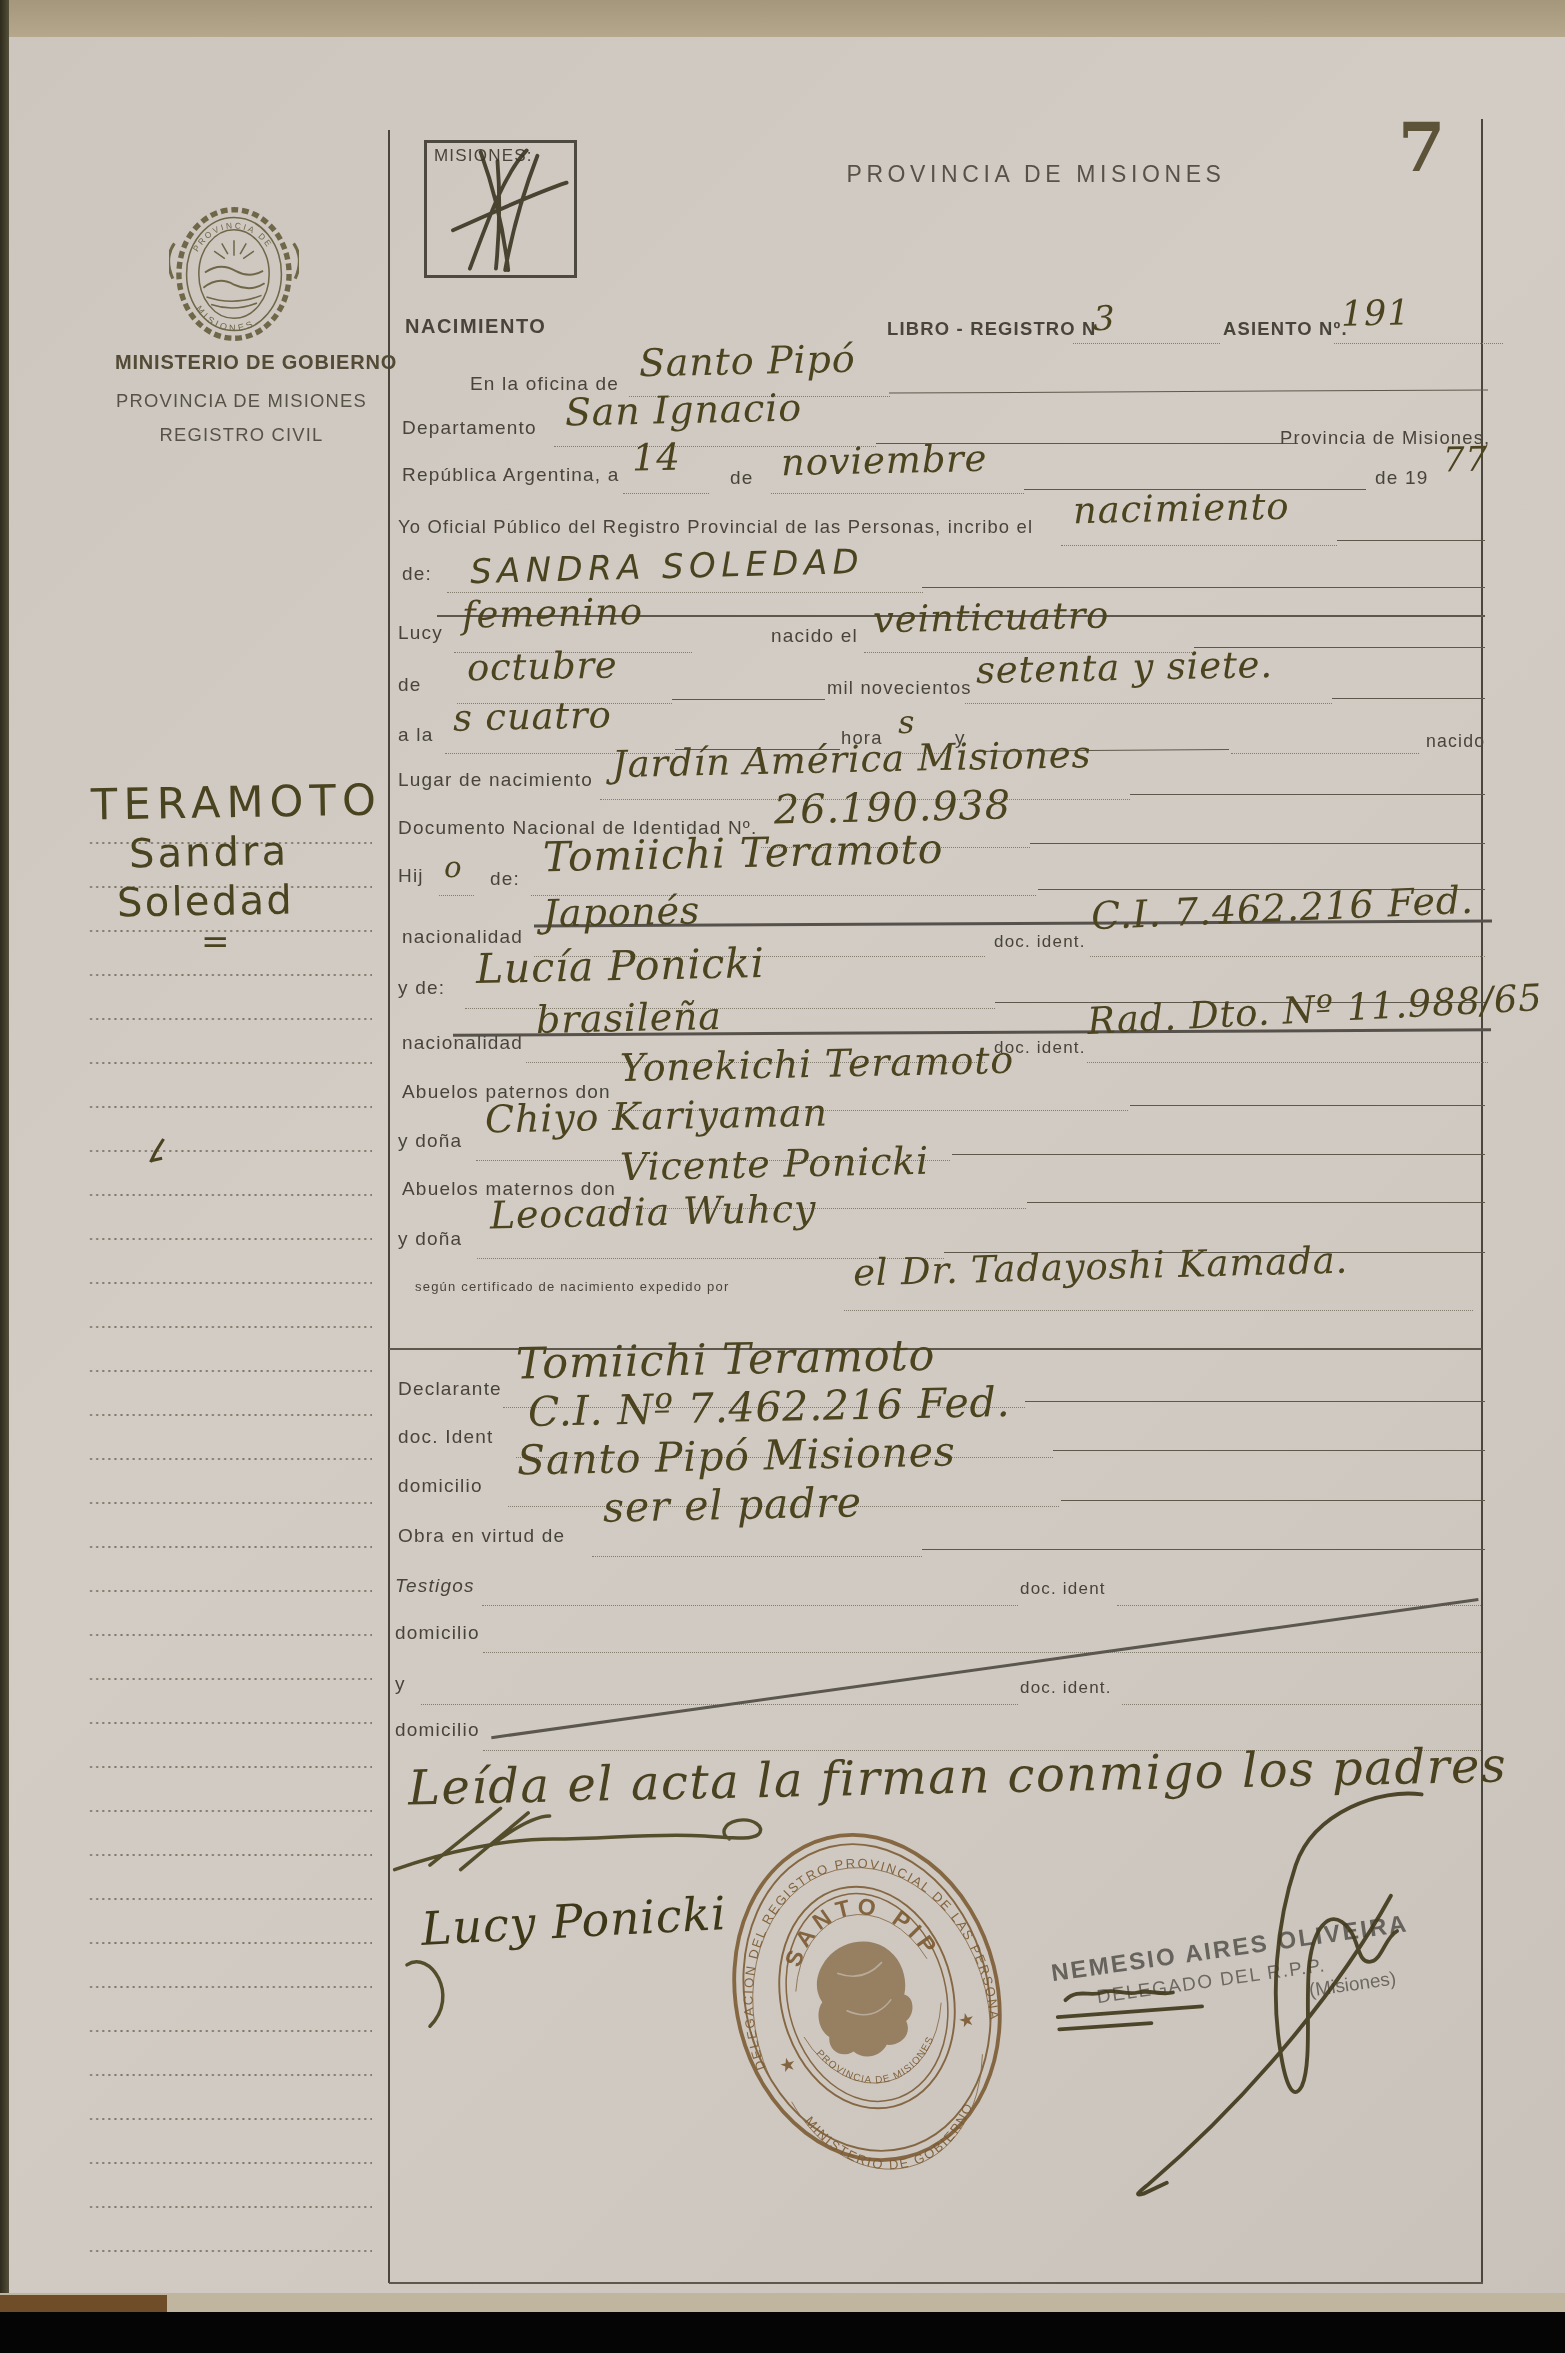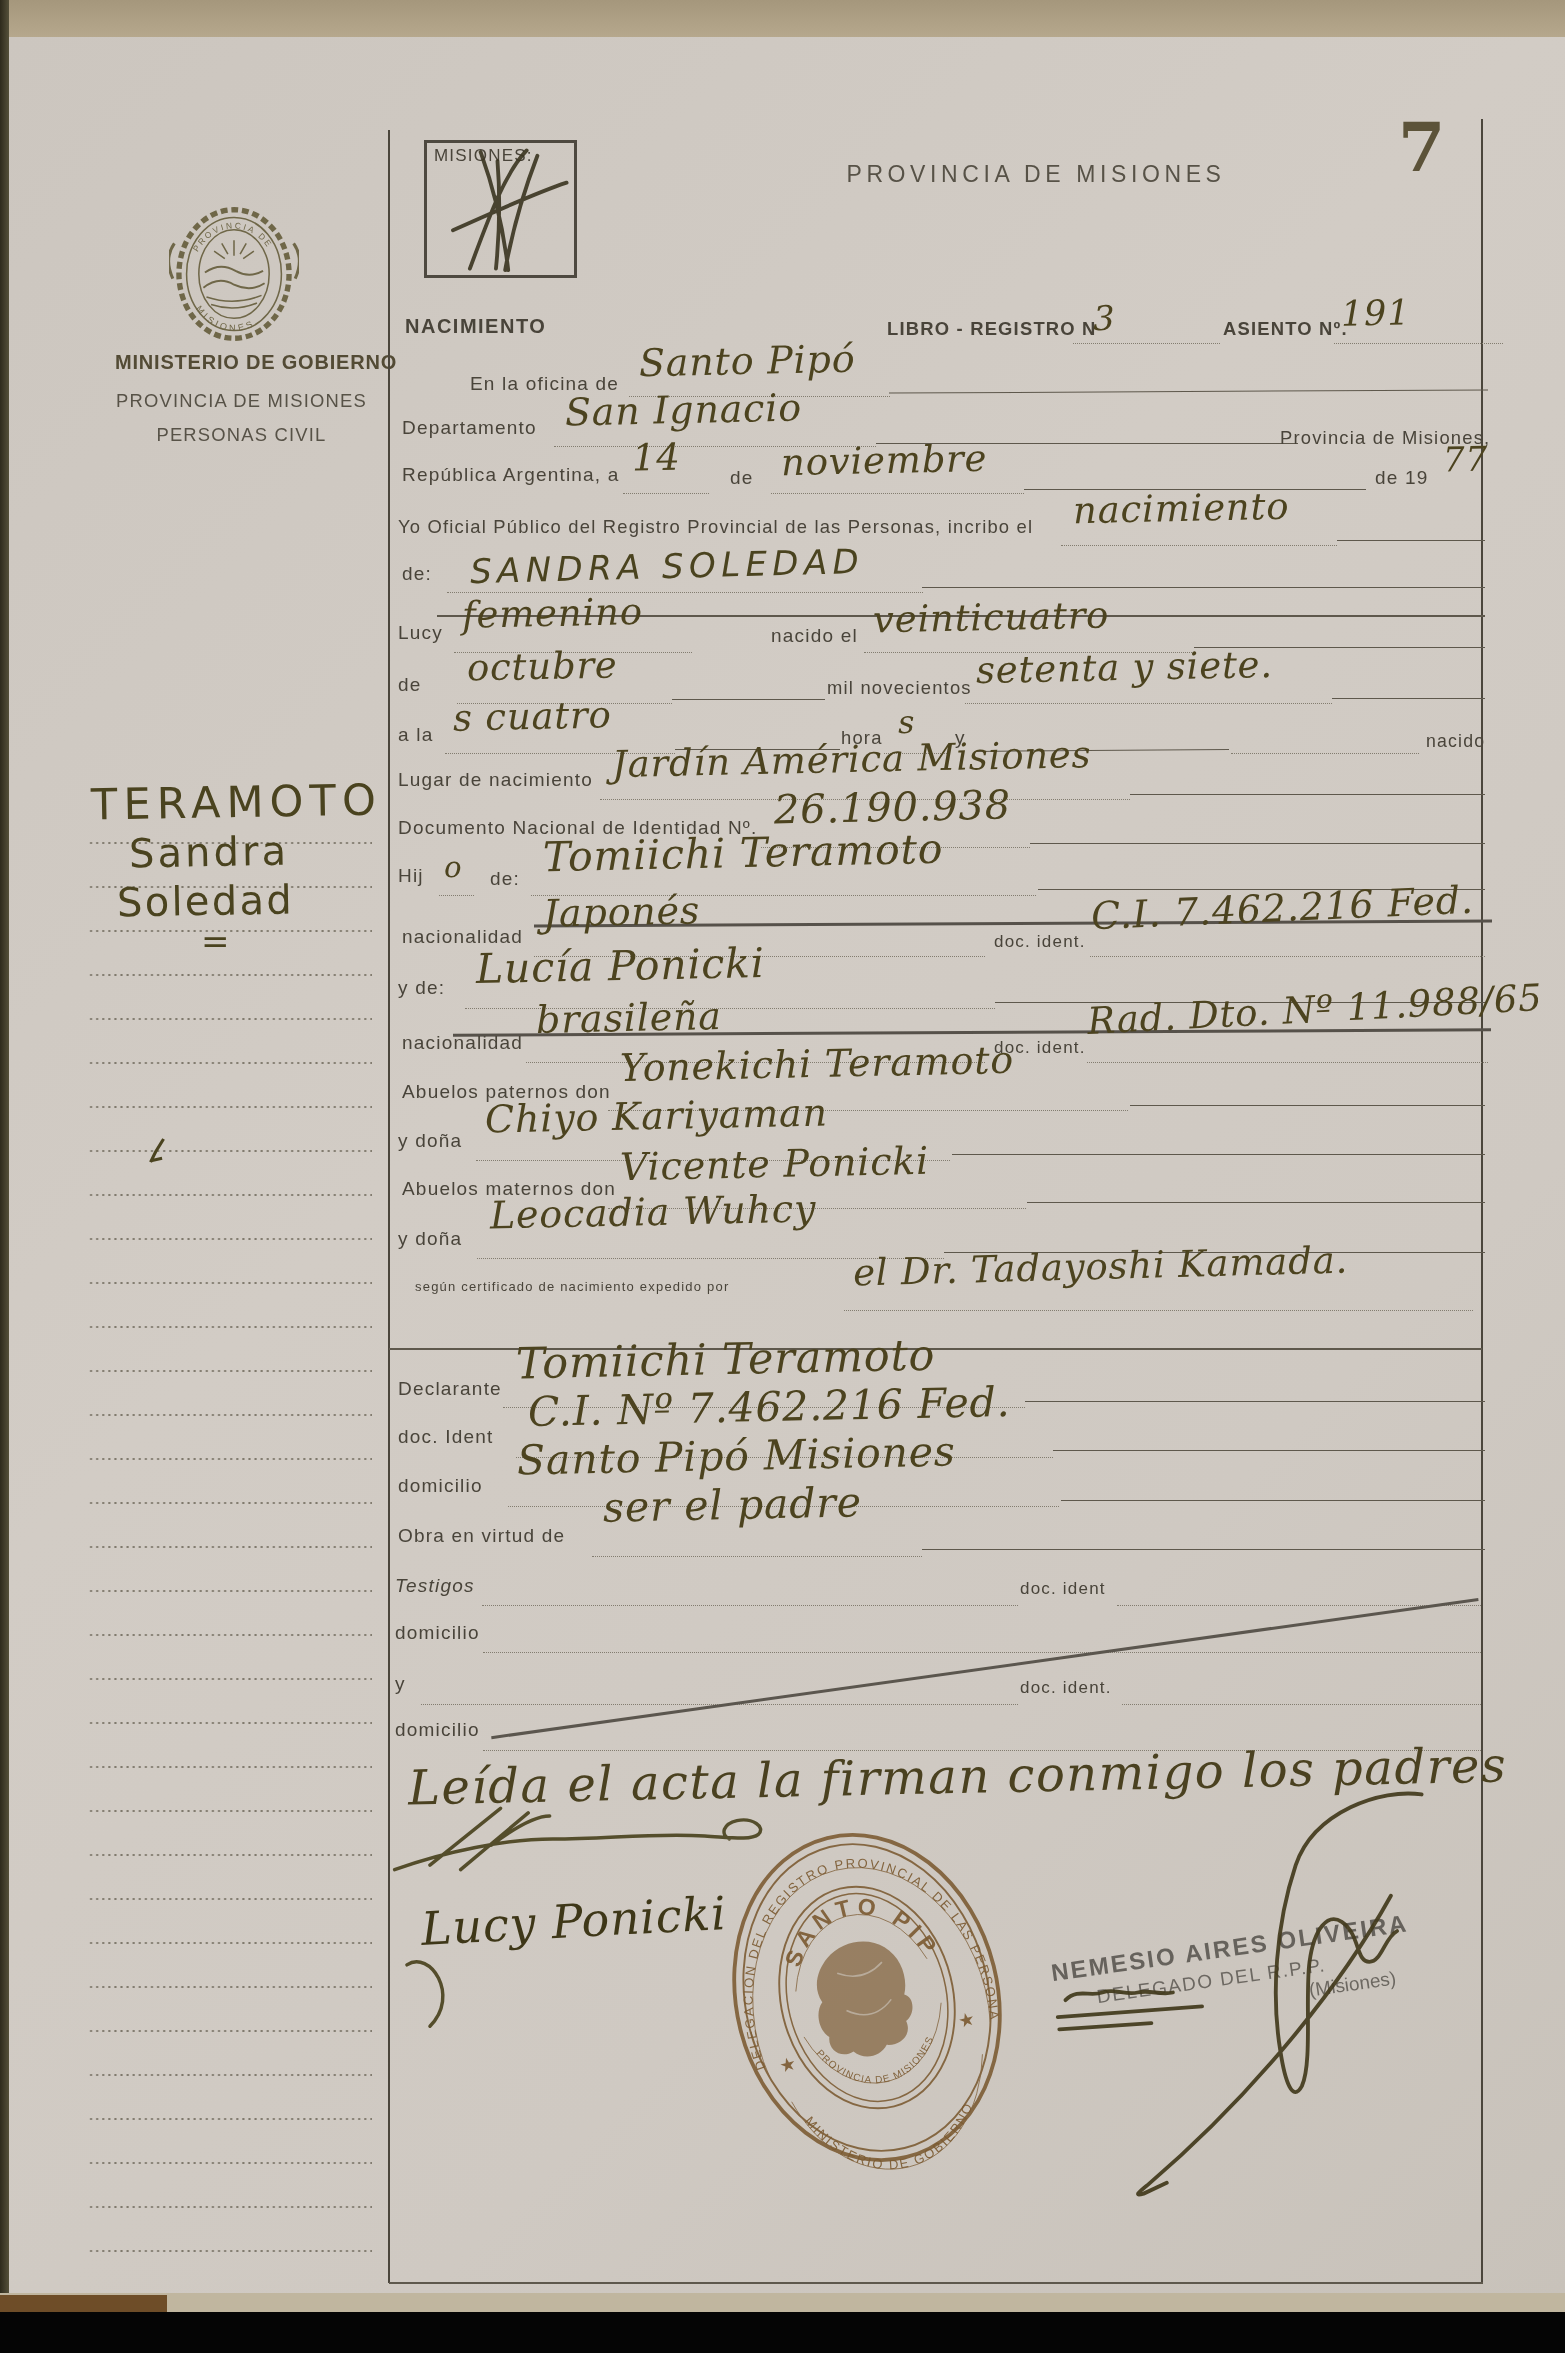--- a/index.html
+++ b/index.html
@@ -53,21 +53,21 @@
       <path d="M -38 -2 Q -18 -16 2 -4 Q 20 6 38 -4" stroke-width="2.5"></path>
       <path d="M -78 -40 Q -92 -20 -80 6 M 78 -40 Q 92 -20 80 6" stroke-width="4"></path>
     </g>
     <path id="crestTop" d="M -52 -18 A 56 66 0 0 1 52 -18" fill="none"></path>
     <text font-size="11" fill="#6f6748" letter-spacing="3"><textPath href="#crestTop" startOffset="8%">PROVINCIA DE</textPath></text>
     <path id="crestBot" d="M -58 28 A 62 72 0 0 0 58 28" fill="none"></path>
     <text font-size="12" fill="#6f6748" letter-spacing="4"><textPath href="#crestBot" startOffset="12%">MISIONES</textPath></text>
   </svg>
   <div class="lbl b" style="left:115px;top:351px;width:253px;text-align:center;font-size:20px;letter-spacing:0.8px;color:#534b35;">MINISTERIO DE GOBIERNO</div>
   <div class="lbl" style="left:115px;top:390px;width:253px;text-align:center;font-size:18.4px;color:#575247;">PROVINCIA DE MISIONES</div>
-  <div class="lbl" style="left:115px;top:424px;width:253px;text-align:center;font-size:18.4px;color:#575247;">PERSONAS CIVIL</div>
+  <div class="lbl" style="left:115px;top:424px;width:253px;text-align:center;font-size:18.4px;color:#575247;">REGISTRO CIVIL</div>
 
   <div id="margin-dots"></div>
   <div class="hwp" style="left:91px;top:777px;font-size:43px;letter-spacing:6.1px;transform:rotate(-1deg);">TERAMOTO</div>
   <div class="hwp" style="left:129px;top:829px;font-size:40px;letter-spacing:3.1px;transform:rotate(-1deg);">Sandra</div>
   <div class="hwp" style="left:117px;top:878px;font-size:40px;letter-spacing:2.3px;transform:rotate(-1deg);">Soledad</div>
   <div class="hwp" style="left:201px;top:921px;font-size:34px;">=</div>
 
   <div class="vline" style="left:388px;top:130px;height:2153px;"></div>
   <div class="vline" style="left:1481px;top:119px;height:2164px;"></div>
   <div class="sol" style="left:389px;top:1348px;width:1093px;border-top-width:2.3px;"></div>

